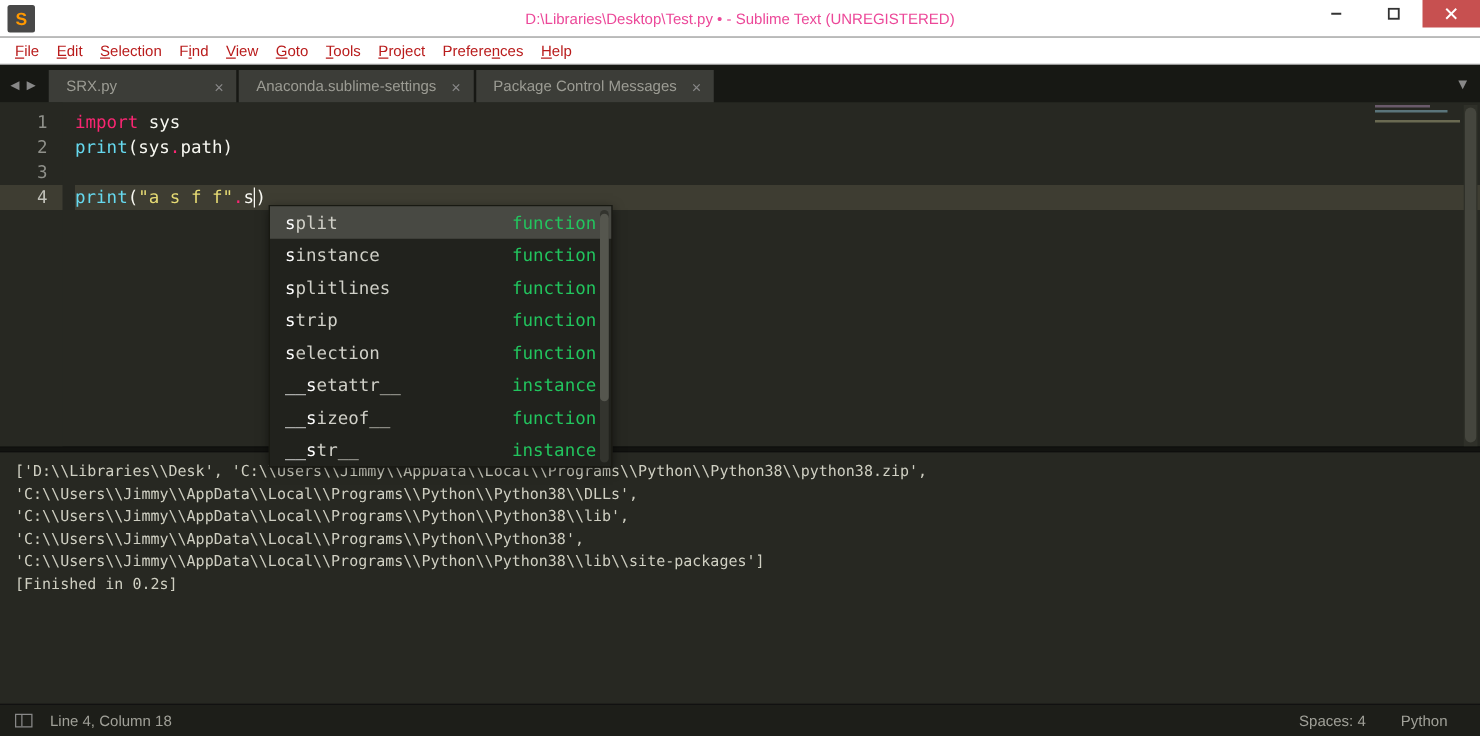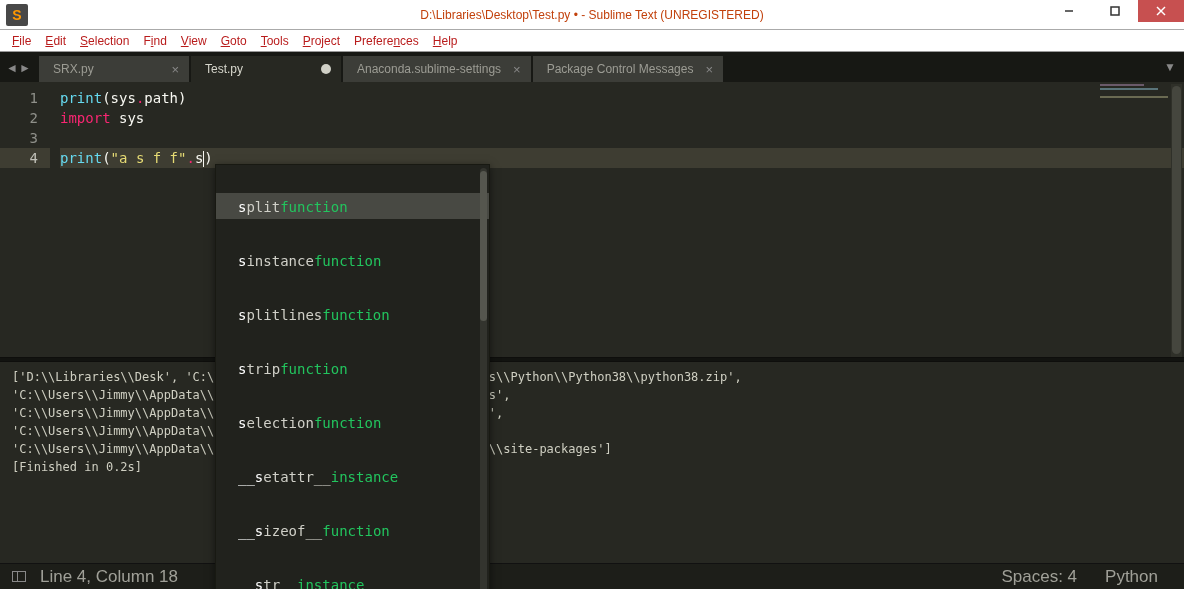--- a/index.html
+++ b/index.html
@@ -1,20 +1,20 @@
 <!DOCTYPE html>
 <html><head>
 <meta charset="utf-8">
 <style>
   * { margin:0; padding:0; box-sizing:border-box; }
   body { width:1184px; height:589px; background:#272822; font-family:"Segoe UI",Tahoma,sans-serif; font-size:12px; color:#ccc; overflow:hidden; position:relative; }
   .titlebar { height:30px; background:#fff; display:flex; align-items:center; position:relative; border-bottom:1px solid #aaa; }
   .app-icon { width:22px; height:22px; margin:0 6px; background:#484848; border-radius:2px; display:flex; align-items:center; justify-content:center; }
   .app-icon span { color:#ff9800; font-weight:bold; font-size:14px; font-family:sans-serif; }
-  .title-text { position:absolute; left:0; right:0; text-align:center; color:#c2410c; font-size:12px; pointer-events:none; }
+  .title-text { position:absolute; left:0; right:0; text-align:center; color:#ec4899; font-size:12px; pointer-events:none; }
   .win-controls { position:absolute; right:0; top:0; height:30px; display:flex; }
   .win-btn { width:46px; height:22px; display:flex; align-items:center; justify-content:center; color:#333; cursor:pointer; }
   .win-btn.close { background:#c75050; color:#fff; }
   .menubar { height:22px; background:#fff; display:flex; align-items:center; padding:0 6px; gap:2px; border-bottom:1px solid #999; }
   .menu-item { padding:1px 6px; color:#b91c1c; cursor:pointer; font-size:12px; }
   .menu-item .ul { text-decoration:underline; }
   .tab-row { height:30px; background:#171814; display:flex; align-items:flex-end; position:relative; }
   .tab-nav { display:flex; gap:1px; padding:0 6px; align-self:center;}
   .nav-arrow { width:12px; height:12px; color:#888; cursor:pointer; }
   .tab { height:26px; min-width:150px; background:#3c3d38; color:#9c9c94; display:flex; align-items:center; padding:0 10px 0 14px; font-size:12px; cursor:pointer; margin-left:2px; position:relative;margin-top:12px; }
@@ -29,29 +29,29 @@
   .code .line { height:20px; white-space:pre; }
   .code .line.hl { background:#3e3d32; }
   .kw-import { color:#f92672; }
   .nm-sys { color:#f8f8f2; }
   .fn { color:#66d9ef; }
   .par { color:#f8f8f2; }
   .str { color:#e6db74; }
   .op { color:#f92672; }
   .cursor { display:inline-block; width:1px; height:16px; background:#f8f8f2; vertical-align:middle; }
   .autocomplete { position:absolute; left:215px; top:164px; width:275px; background:#21221d; border:1px solid #181912; z-index:10; font-family:Consolas,monospace; font-size:14px; box-shadow:0 2px 8px rgba(0,0,0,0.5);}
-  .ac-row { display:flex; padding:2px 22px; color:#d0d0c8; line-height:24px; height:26px;margin-top:28px; }
+  .ac-row { display:flex; justify-content:space-between; padding:2px 12px; color:#d0d0c8; line-height:24px; height:26px; }
   .ac-row.sel { background:#484943; }
   .ac-row .match { color:#fff; }
   .ac-row .kind { color:#22c55e; }
   .ac-scroll { position:absolute; right:2px; top:3px; bottom:3px; width:7px; background:#33342e; border-radius:4px;}
   .ac-thumb { position:absolute; top:3px; width:7px; height:150px; right:0; background:#55564e; border-radius:4px;}
   .divider { height:5px; background:#121310; border-top:1px solid #0e0e0c; border-bottom:1px solid #0e0e0c;}
   .output { height:200px; background:#272822; padding:6px 12px; font-family:Consolas,monospace; font-size:12px; line-height:18px; color:#cfcfc2; white-space:pre-wrap; overflow:hidden;}
-  .statusbar { position:absolute; bottom:0; left:0; right:0; height:26px; background:#1d1e19; display:flex; align-items:center; padding:0 12px; color:#a0a098; font-size:17px; border-top:1px solid #111;}
+  .statusbar { position:absolute; bottom:0; left:0; right:0; height:26px; background:#1d1e19; display:flex; align-items:center; padding:0 12px; color:#a0a098; font-size:12px; border-top:1px solid #111;}
   .status-icon { width:14px; height:11px; border:1px solid #888; margin-right:14px; position:relative;}
   .status-icon::after{content:"";position:absolute;left:4px;top:0;bottom:0;width:1px;background:#888;}
   .status-spacer { flex:1; }
   .status-segment { padding:0 14px; cursor:pointer; }
   .minimap { position:absolute; right:14px; top:84px; width:70px; height:62px; background:#272822; }
   .mm-line { height:2px; margin-bottom:2px; }
   .mm1{width:44px;background:#6a5a6a;} .mm2{width:58px;background:#5a747a;} .mm3{width:4px;} .mm4{width:68px;background:#6a6a52;}
   .scrollbar-v { position:absolute;right:2px;top:84px;width:11px;height:273px;background:#2f3029;}
   .scrollbar-v .thumb{position:absolute;top:2px;left:1px;right:1px;height:268px;background:#45463e;border-radius:5px;}
 </style>
@@ -98,45 +98,41 @@
 
 <div class="tab-row">
   <div class="tab-nav">
     <span class="nav-arrow">◄</span>
     <span class="nav-arrow">►</span>
   </div>
   <div class="tab">
       <span>SRX.py</span>
       <span class="close">×</span>
     </div>
-  <div class="tab active">
-      <span>Test.py</span>
-      <span class="dirty"></span>
-    </div>
   <div class="tab" style="min-width:180px">
       <span>Anaconda.sublime-settings</span>
       <span class="close">×</span>
     </div>
   <div class="tab" style="min-width:180px">
       <span>Package Control Messages</span>
       <span class="close">×</span>
     </div>
   <span class="tab-more">▼</span>
 </div>
 
 <div class="editor-area">
   <div class="gutter">
     <div class="ln">1</div>
     <div class="ln">2</div>
     <div class="ln">3</div>
     <div class="ln active">4</div>
   </div>
   <div class="code">
+    <div class="line"><span class="kw-import">import</span><span class="nm-sys"> sys</span></div>
     <div class="line"><span class="fn">print</span><span class="par">(</span><span class="nm-sys">sys</span><span class="op">.</span><span class="nm-sys">path</span><span class="par">)</span></div>
-    <div class="line"><span class="kw-import">import</span><span class="nm-sys"> sys</span></div>
     <div class="line"></div>
     <div class="line hl"><span class="fn">print</span><span class="par">(</span><span class="str">"a s f f"</span><span class="op">.</span><span class="nm-sys">s</span><span class="cursor"></span><span class="par">)</span></div>
   </div>
 </div>
 
 <div class="autocomplete">
   <div class="ac-row sel">
       <span><span class="match">s</span><span>plit</span></span>
       <span class="kind">function</span>
     </div>

